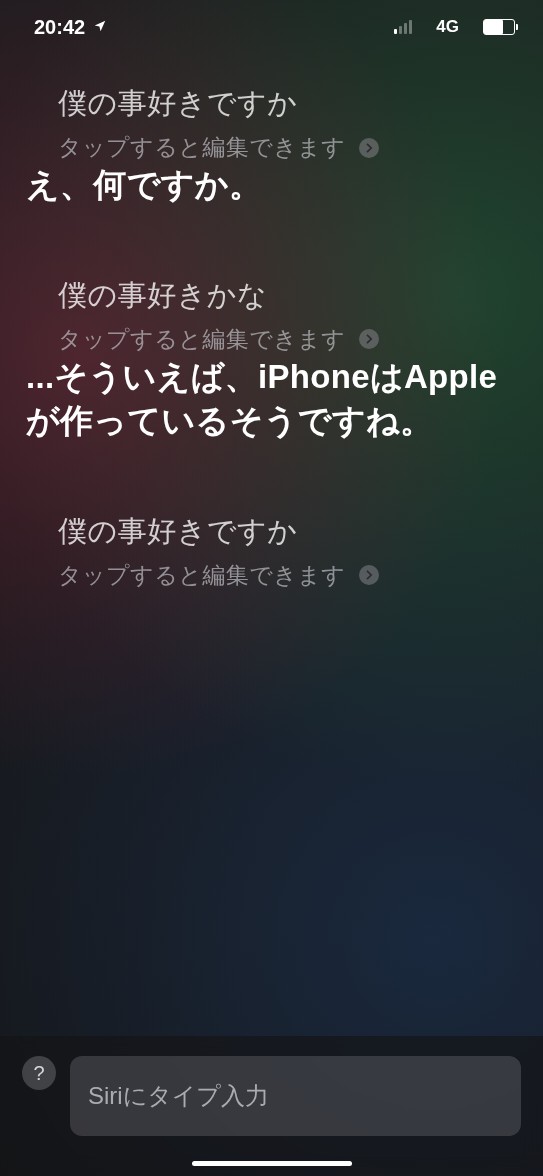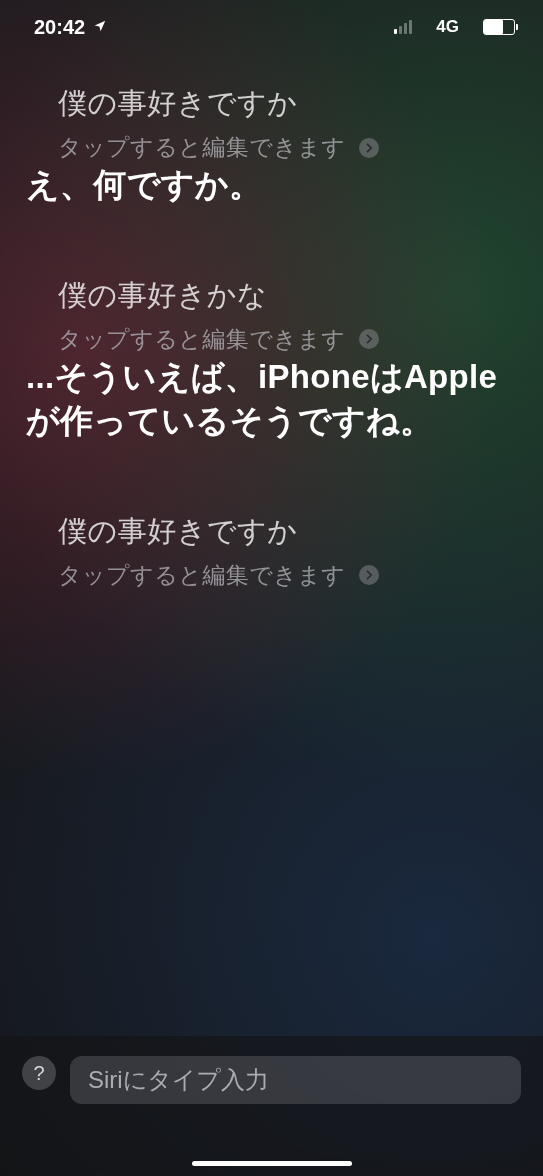--- a/index.html
+++ b/index.html
@@ -49,21 +49,21 @@
   
   .bottom{position:absolute;left:0;right:0;bottom:0;height:120px;
     background:rgba(20,20,22,.65);backdrop-filter:blur(10px);
     display:flex;align-items:flex-start;padding:20px 22px 0 22px;gap:14px;}
   .help{width:34px;height:34px;border-radius:50%;
     background:rgba(120,120,125,.45);display:flex;align-items:center;
     justify-content:center;color:rgba(230,230,235,.9);font-size:20px;
     font-weight:500;}
   .input{flex:1;height:48px;border-radius:12px;
     background:rgba(120,120,125,.35);display:flex;align-items:center;
-    padding:0 18px;color:rgba(210,210,215,.75);font-size:24px;text-align:right;}
+    padding:16px 18px;color:rgba(210,210,215,.75);font-size:24px;text-align:right;}
   .home{position:absolute;bottom:10px;left:50%;transform:translateX(-50%);
     width:160px;height:5px;border-radius:3px;background:#fff;}
 </style>
 </head>
 <body>
 
 <div class="screen">
 
   <div class="status">
     <div class="left">

